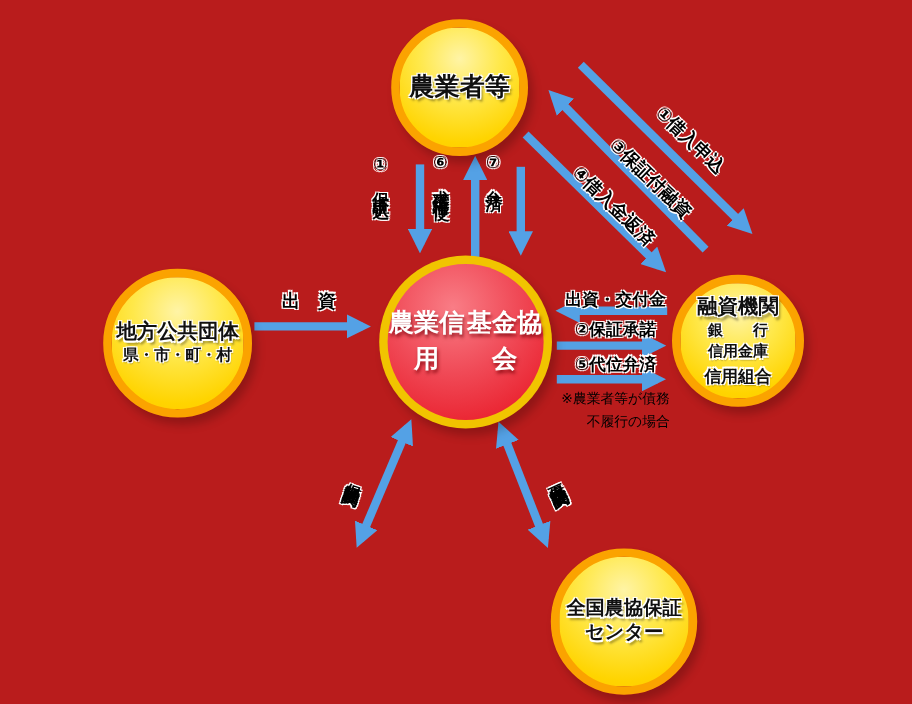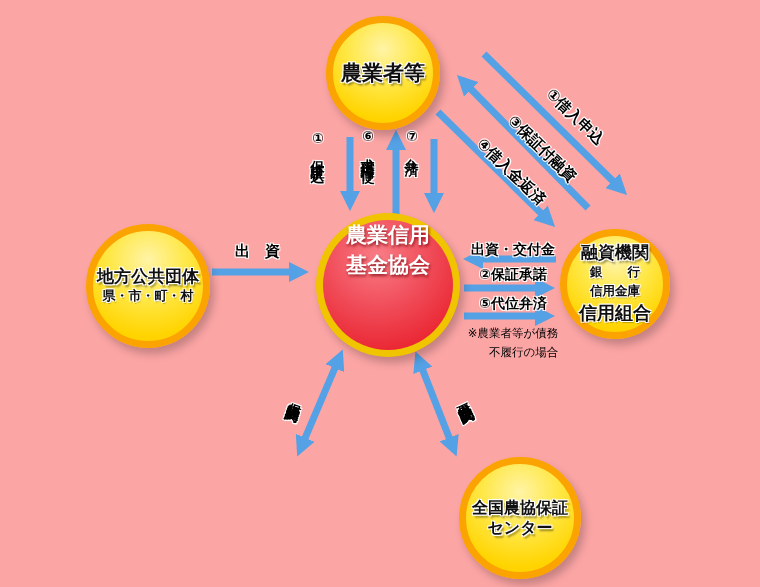--- a/index.html
+++ b/index.html
@@ -4,21 +4,21 @@
 <style>
   :root{
     --arrow-blue:#54A1E5;
     --circle-yellow:#FFD400;
     --border-orange:#FBA300;
     --center-red:#E8313D;
     --ring-gold:#F1C400;
   }
   html,body{margin:0;padding:0;background:#fff;}
   .stage{
-    position:relative;width:760px;height:587px;background:#fca5a5;
+    position:relative;width:760px;height:587px;background:#b91c1c;
     font-family:"Liberation Sans","DejaVu Sans",sans-serif;overflow:hidden;
   }
   .arrow-layer{position:absolute;left:0;top:0;width:760px;height:587px;pointer-events:none;}
   .ar{stroke:var(--arrow-blue);stroke-width:7;fill:none;}
   .ah{fill:var(--arrow-blue);}
 
   .circle{
     position:absolute;border-radius:50%;
     display:flex;flex-direction:column;align-items:center;justify-content:center;
     text-align:center;box-shadow:4px 6px 8px rgba(0,0,0,.22);
@@ -32,21 +32,21 @@
     text-shadow:-1px -1px 0 #fff,1px -1px 0 #fff,-1px 1px 0 #fff,1px 1px 0 #fff,2px 3px 2px rgba(0,0,0,.4);
   }
   .csub{
     font-weight:bold;color:#101010;line-height:1.45;
     text-shadow:-1px -1px 0 #fff,1px -1px 0 #fff,-1px 1px 0 #fff,1px 1px 0 #fff,1px 2px 1px rgba(0,0,0,.25);
   }
   .ring{background:var(--ring-gold);}
   .red-core{
     position:absolute;inset:7px;border-radius:50%;
     background:radial-gradient(circle at 42% 28%, #f97d86 0%, #f04a57 45%, #e81623 95%);
-    display:flex;flex-direction:column;align-items:center;
+    display:flex;flex-direction:row;align-items:center;
   }
   .red-core .ctitle{
     color:#fff;font-size:21px;line-height:1.45;
     text-shadow:1px 2px 3px rgba(120,0,10,.75);
   }
 
   .lbl{
     position:absolute;font-weight:bold;color:#000;white-space:nowrap;font-size:14px;
     text-shadow:-1px -1px 0 #fff,1px -1px 0 #fff,-1px 1px 0 #fff,1px 1px 0 #fff;
   }
@@ -96,21 +96,21 @@
 
   <div class="circle yellow" style="left:86px;top:224px;width:110px;height:110px;">
     <div class="ctitle" style="font-size:17px;">地方公共団体</div>
     <div class="csub" style="font-size:13px;">県・市・町・村</div>
   </div>
 
   <div class="circle yellow" style="left:560px;top:229px;width:96px;height:96px;">
     <div class="ctitle" style="font-size:17px;">融資機関</div>
     <div class="csub" style="font-size:12.5px;">銀　　行</div>
     <div class="csub" style="font-size:12.5px;">信用金庫</div>
-    <div class="csub" style="font-size:18px;">信用組合</div>
+    <div class="csub" style="font-size:14px;">信用組合</div>
   </div>
 
 
   <div class="circle yellow" style="left:459px;top:457px;width:108px;height:108px;">
     <div class="ctitle" style="font-size:16px;">全国農協保証</div>
     <div class="ctitle" style="font-size:16px;text-align:right;">センター</div>
   </div>
 
   <div class="lbl ctr" style="left:250px;top:251px;font-size:15px;padding-left:15px;">出　資</div>
 

